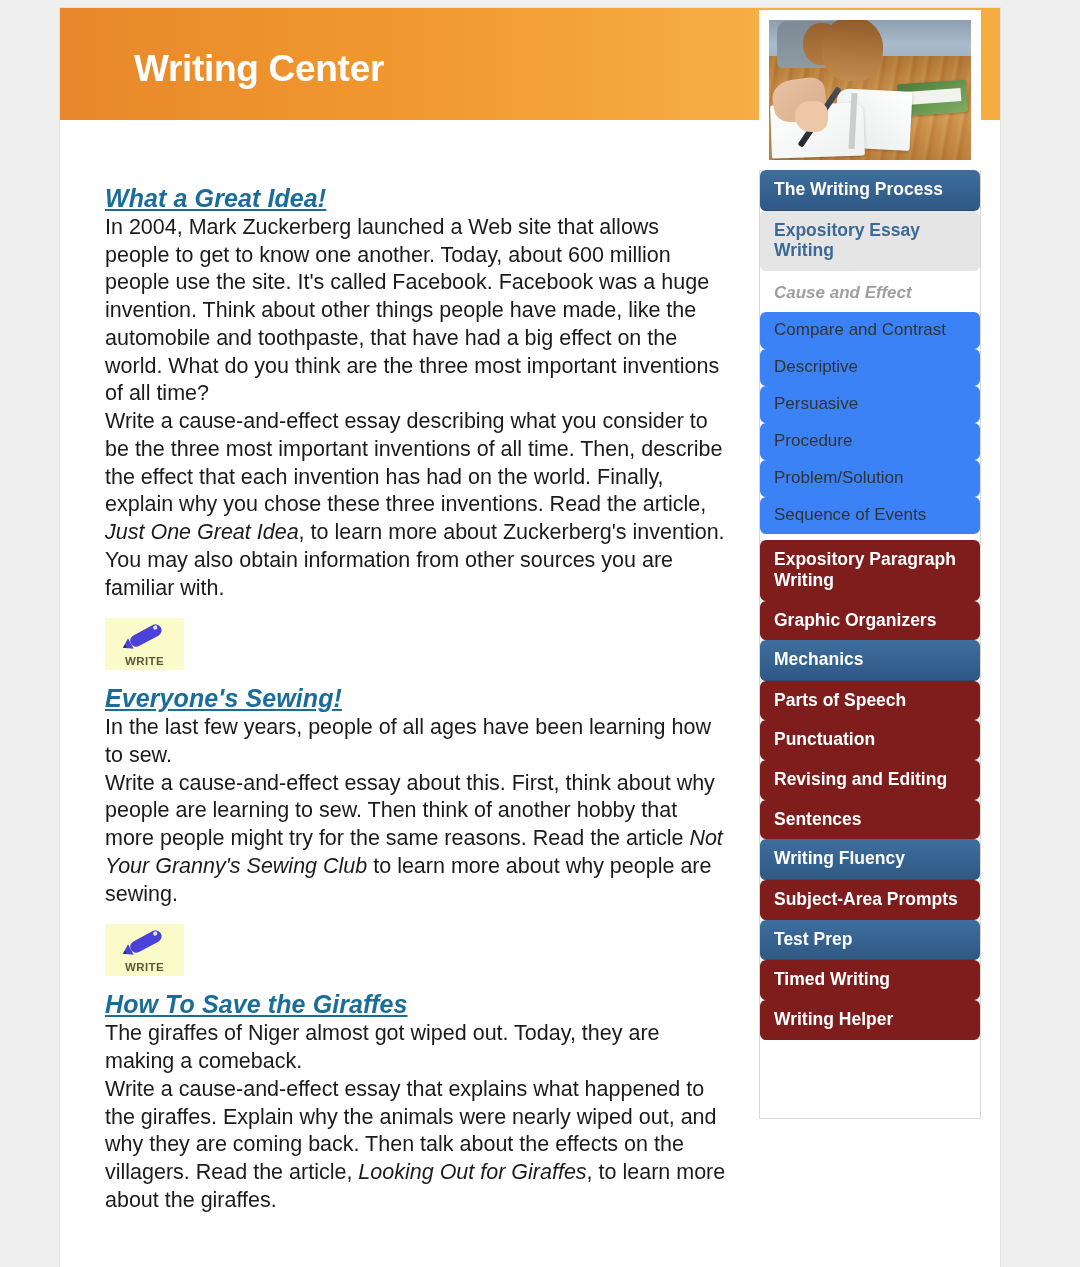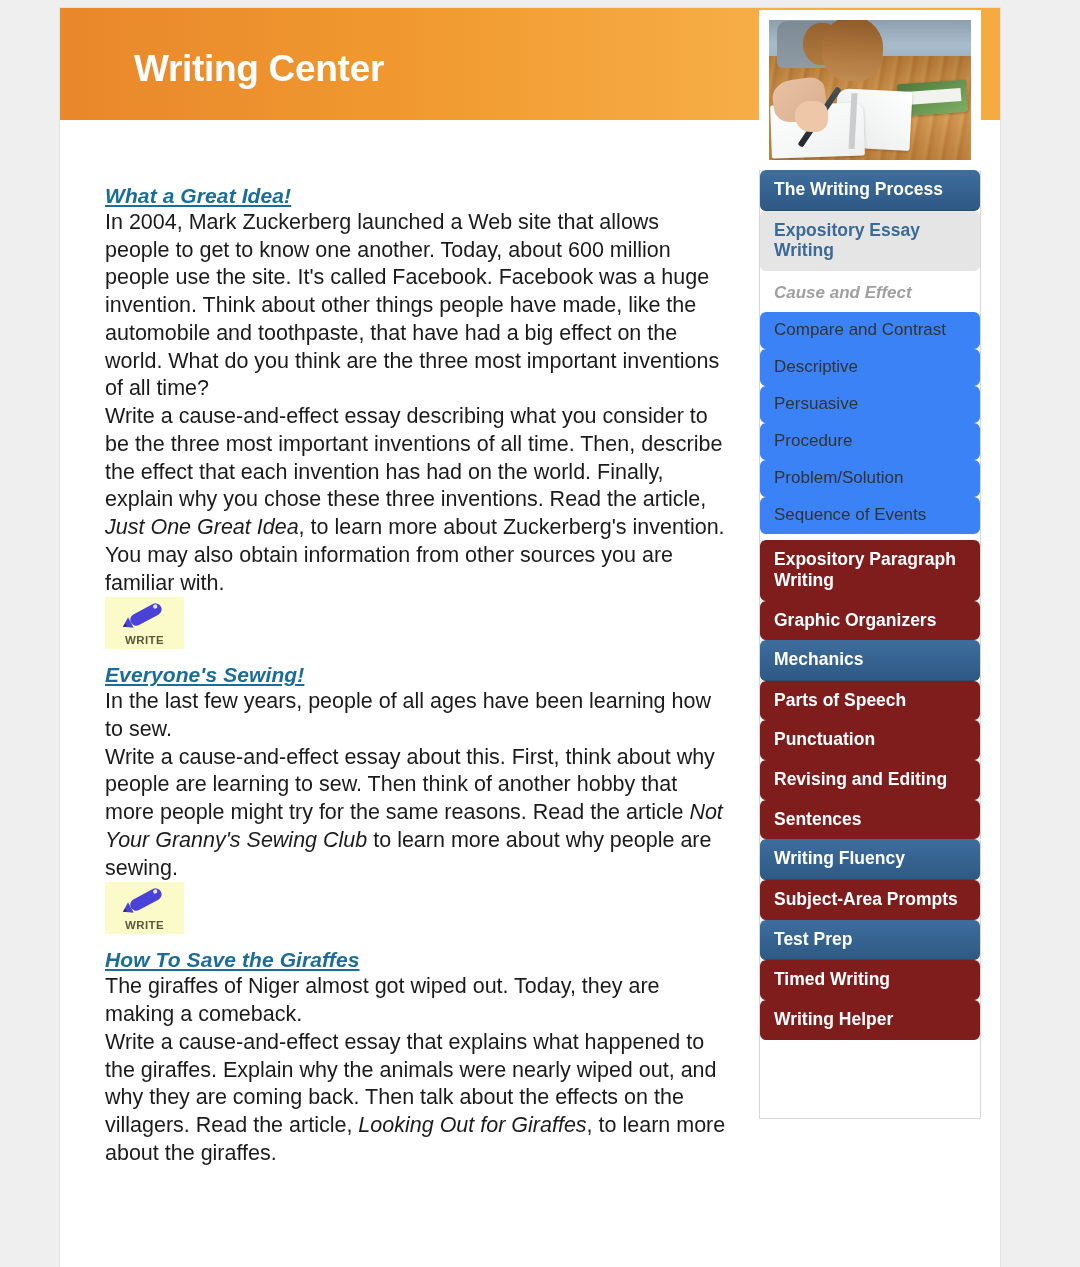--- a/index.html
+++ b/index.html
@@ -220,21 +220,21 @@
   
   #content {
     position: absolute;
     left: 45px;
     top: 176px;
     width: 622px;
   }
   .article { margin-bottom: 0; }
   .article-title {
     display: inline-block;
-    font-size: 21px;
+    font-size: 25px;
     font-weight: bold;
     font-style: italic;
     color: #1a6c99;
     text-decoration: underline;
     letter-spacing: 0.1px;
     margin: 0 0 1px 0;
     cursor: pointer;
   }
   .article-p {
     font-size: 21.5px;
@@ -243,21 +243,21 @@
     margin: 0;
   }
   .article-p em { font-style: italic; }
 
   
   .write-btn {
     display: inline-block;
     background: #fbfbc9;
     width: 79px;
     height: 52px;
-    margin: 0 0 10px 0;
+    margin: 16px 0 10px 0;
     position: relative;
     cursor: pointer;
     text-align: center;
   }
   .write-btn .pencil {
     position: absolute;
     left: 13px;
     top: 3px;
     width: 54px;
     height: 31px;

